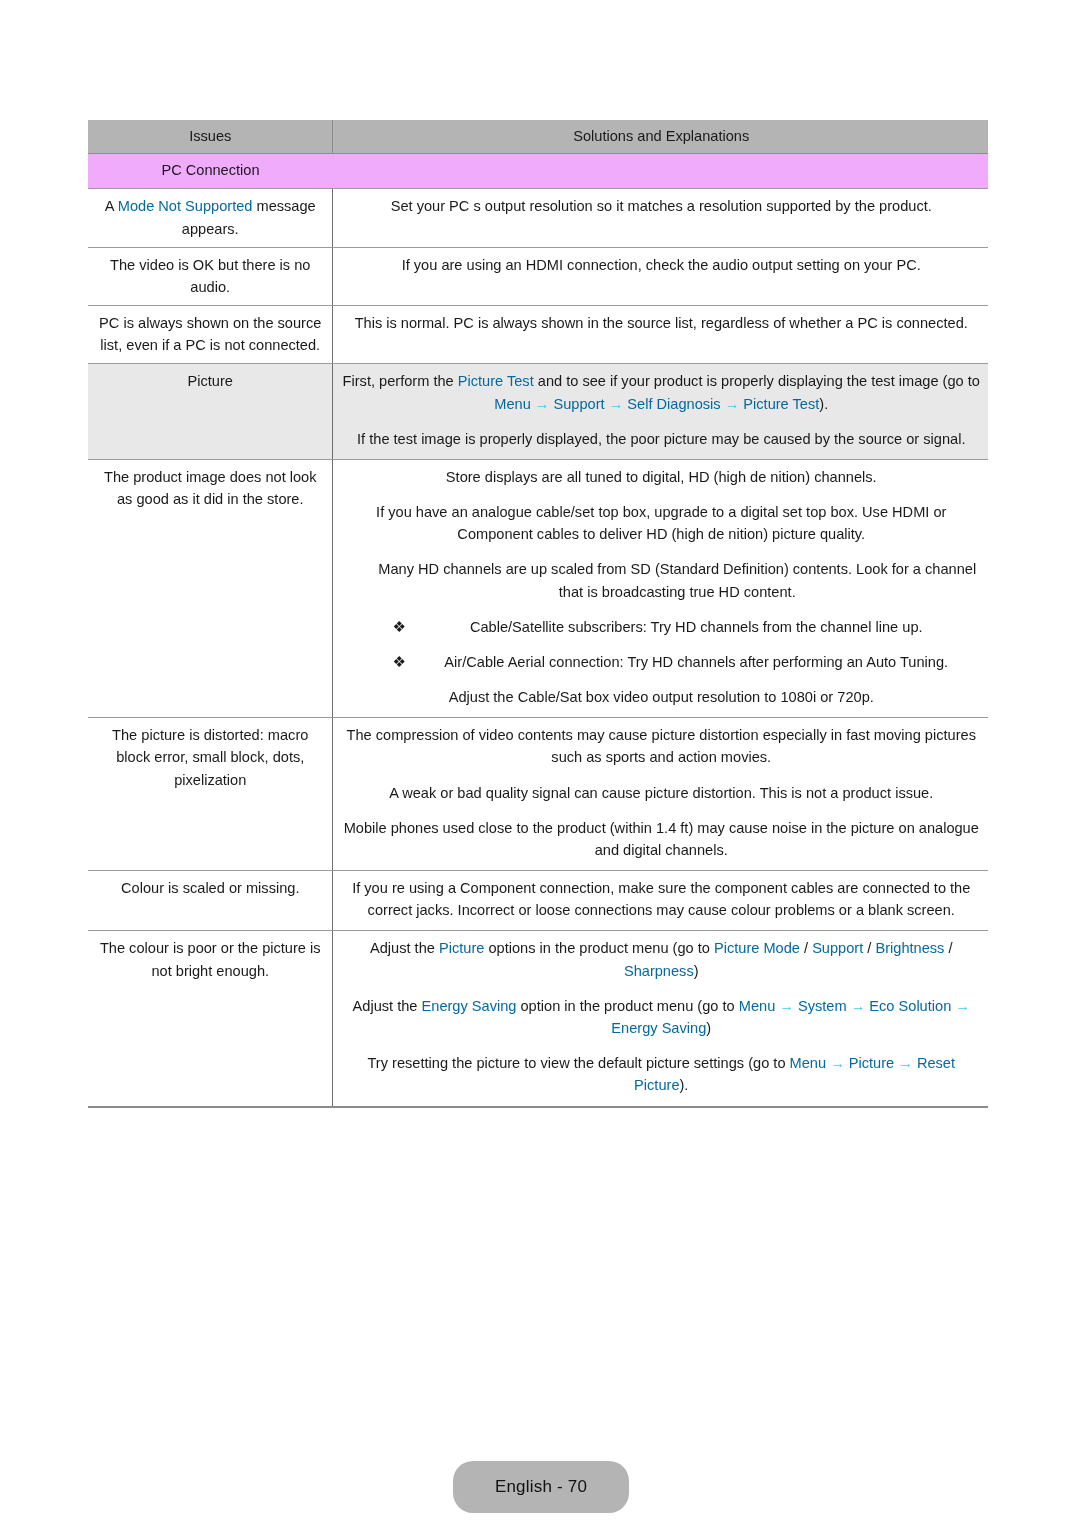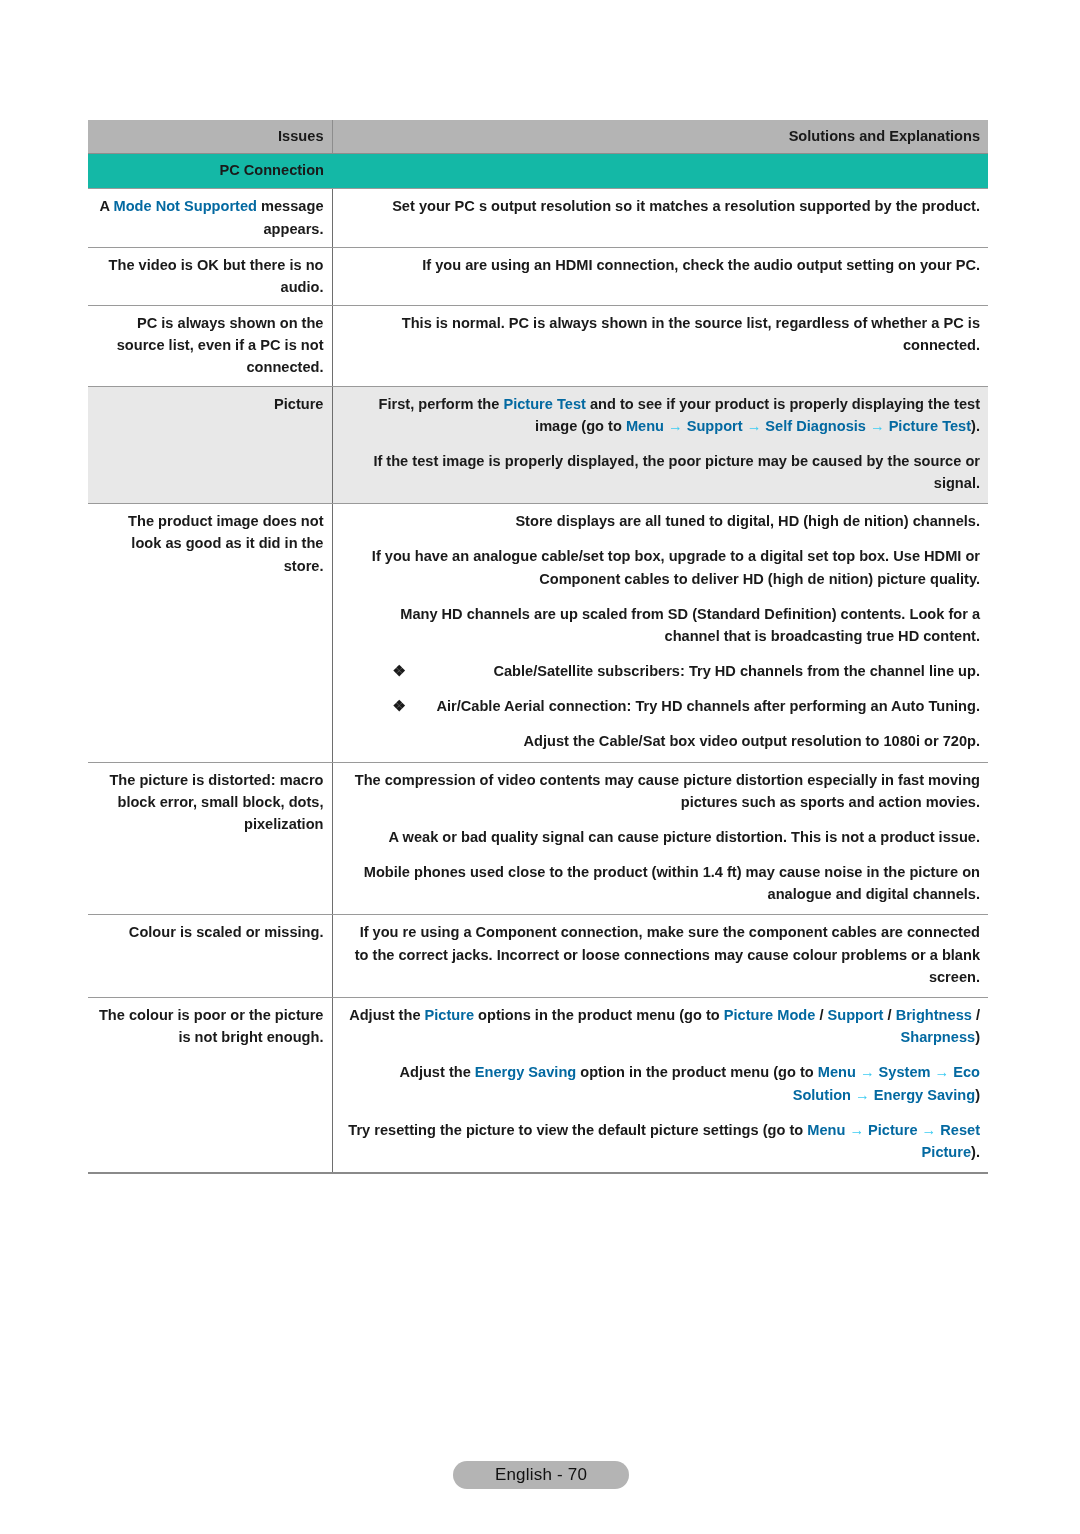--- a/index.html
+++ b/index.html
@@ -35,41 +35,41 @@
     font-size: 14.6px;
     line-height: 1.52;
   }
   .tbl col.c1 { width: 244px; }
   .tbl col.c2 { width: 656px; }
 
   .tbl td, .tbl th {
     vertical-align: top;
     padding: 6px 8px 7px 8px;
     border-bottom: 1px solid #9a9a9a;
-    text-align: right;
-    font-weight: bold;
+    text-align: center;
+    font-weight: normal;
   }
   .tbl td.col1 {
     border-right: 1px solid #6e6e6e;
     padding-left: 9px;
   }
   .tbl td.col2 {
     padding-left: 10px;
   }
 
   tr.hdr td {
     background: #b4b4b4;
     border-bottom: 1px solid #8d8d8d;
     padding-top: 5px;
     padding-bottom: 6px;
   }
   tr.hdr td.col1 { border-right: 1px solid #8d8d8d; }
 
   tr.subhdr td {
-    background: #14b8a6;
+    background: #f0abfc;
     border-bottom: 1px solid #9a9a9a;
     padding-top: 5px;
   }
   tr.subhdr td.col1 { border-right: 0; }
 
   tr.shaded td {
     background: #e8e8e8;
   }
 
   tr.lastrow td { border-bottom: 2px solid #8a8a8a; }
@@ -96,21 +96,21 @@
 
   
   td.col1 .para { margin-bottom: 0; }
 
   
   .footer {
     position: absolute;
     left: 453px;
     top: 1461px;
     width: 176px;
-    height: 28px;
+    height: 52px;
     background: #b4b4b4;
     border-radius: 20px;
     display: flex;
     align-items: center;
     justify-content: center;
     font-size: 17px;
     color: #111;
     letter-spacing: 0.2px;
   }
 </style>

